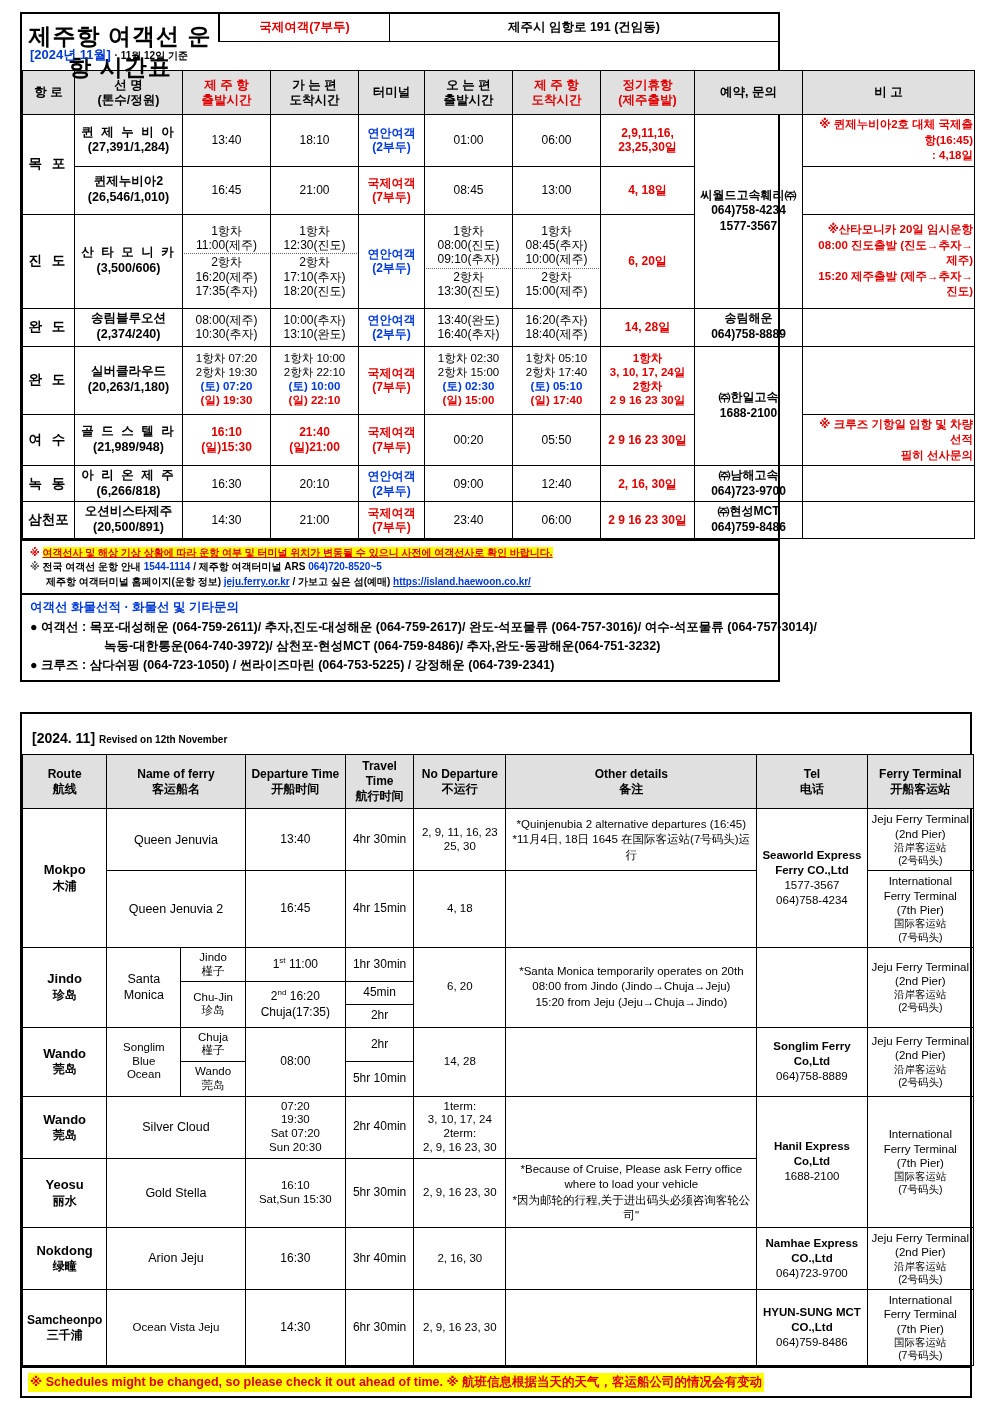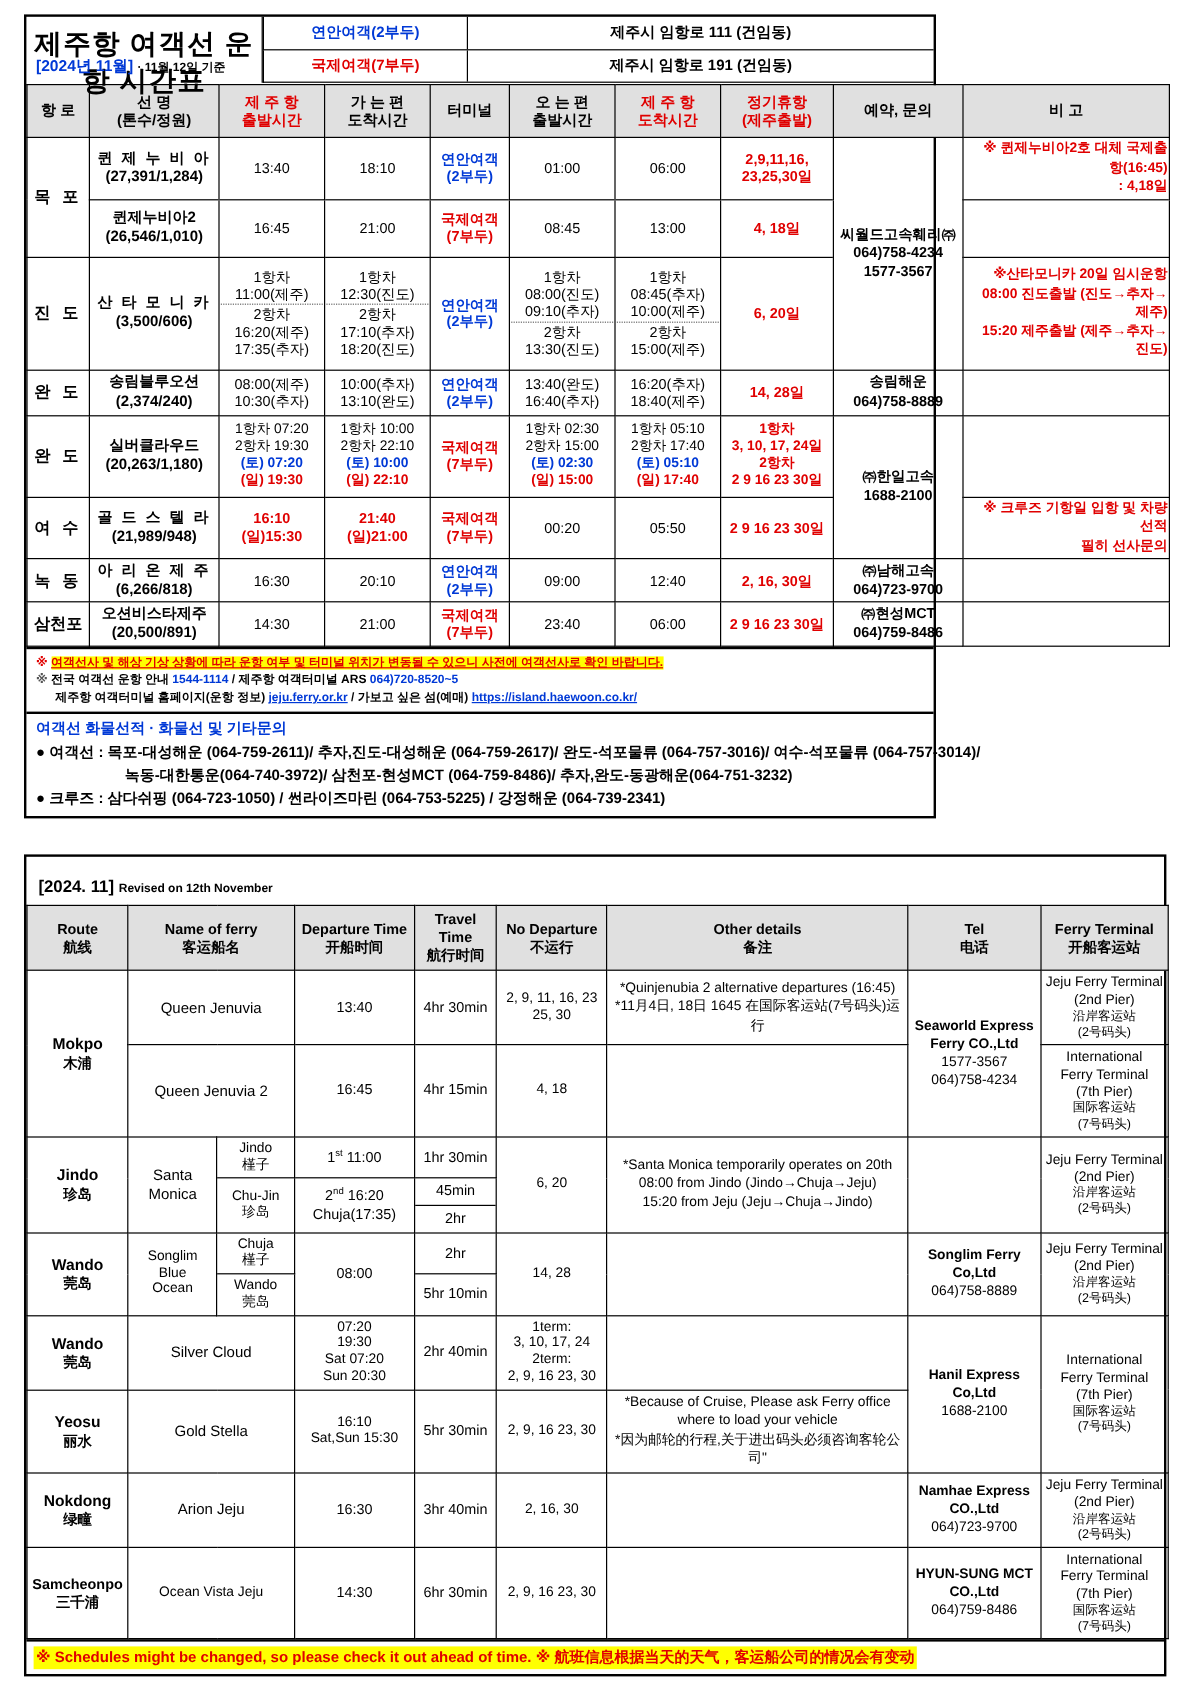--- a/index.html
+++ b/index.html
@@ -105,24 +105,20 @@
       <div class="t1-titlebox">
         <div class="t1-title">제주항 여객선 운항 시간표</div>
         <div class="t1-date">
           <span class="mon">[2024년 11월]</span>
           <span class="sub">· 11월 12일 기준</span>
         </div>
       </div>
       <div class="t1-addr">
         <table>
           <tbody>
-              <tr>
-            <td class="lbl blue">연안여객(2부두)</td>
-            <td class="val">제주시 임항로 111 (건임동)</td>
-          </tr>
           <tr>
             <td class="lbl red">국제여객(7부두)</td>
             <td class="val">제주시 임항로 191 (건임동)</td>
           </tr>
         </tbody>
           </table>
       </div>
     </div>
 
     <table class="t1">

